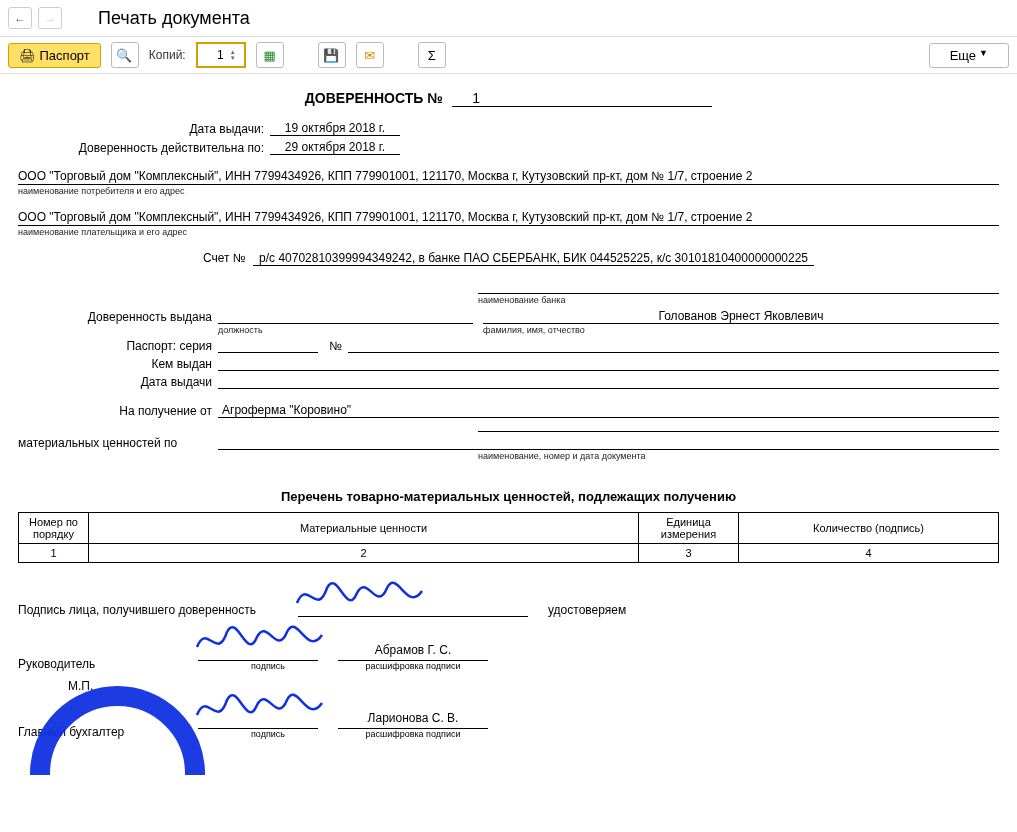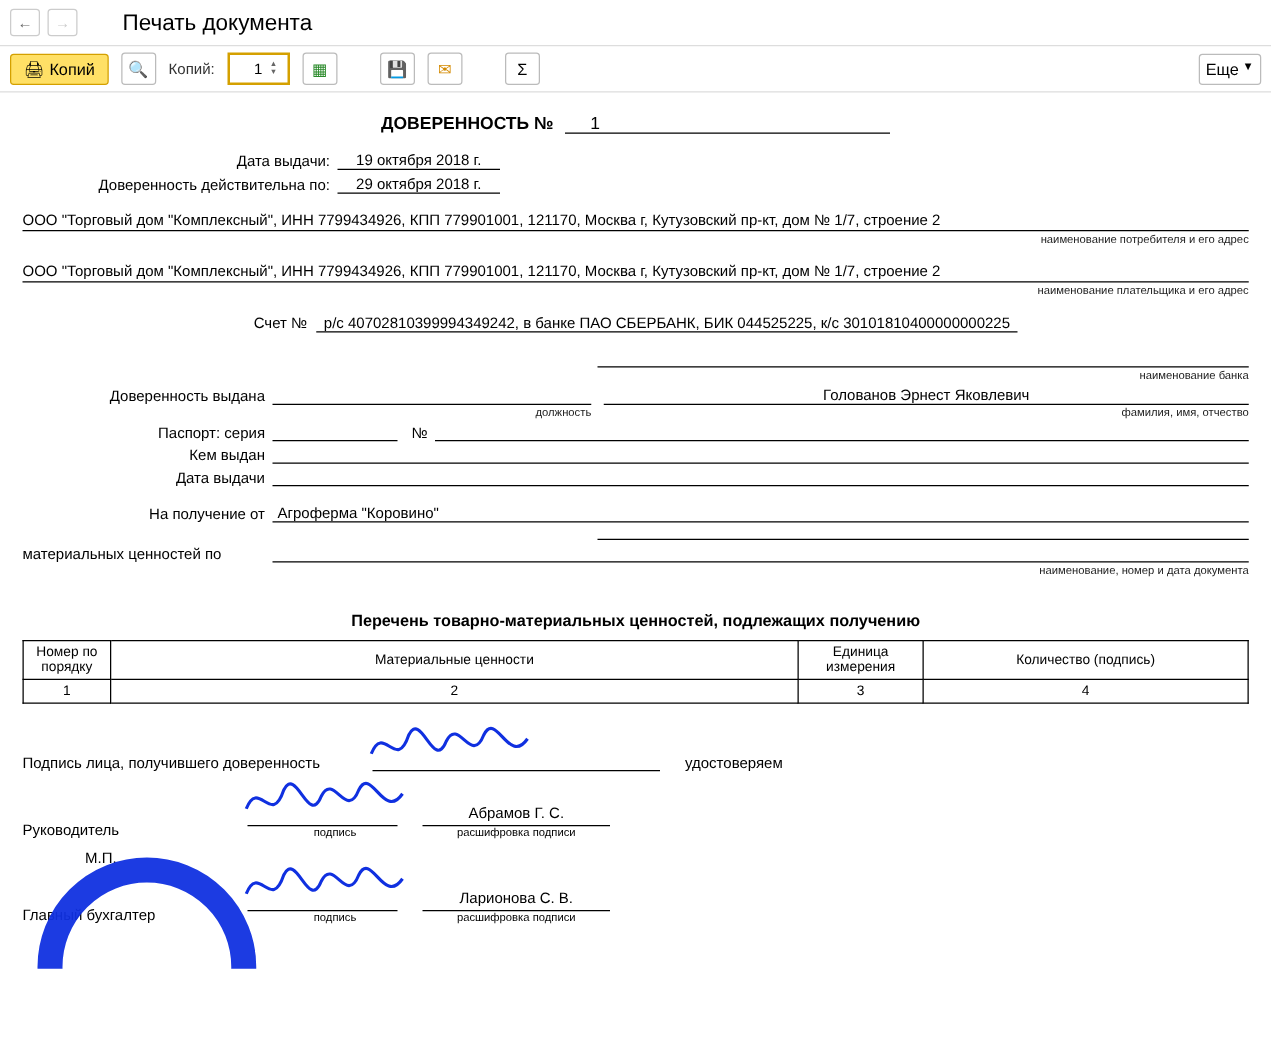--- a/index.html
+++ b/index.html
@@ -69,21 +69,21 @@
   .copies-spin input {
     width: 24px; border: none; text-align: right; font-size: 12px;
     outline: none;
   }
   .spin-arrows {
     display:flex; flex-direction:column; font-size:6px; line-height:6px;
     margin-left:4px; color:#666;
   }
   .more-btn {
     border:1px solid #bbb; border-radius:3px; background:#fff;
-    padding:4px 5px; font-size:13px; display:flex; align-items:flex-start; gap:3px;
+    padding:4px 20px; font-size:13px; display:flex; align-items:flex-start; gap:3px;
     cursor:pointer; margin-left:auto;
   }
   .doc-area {
     padding: 10px 18px;
     position: relative;
   }
   .doc-title-row { text-align:center; margin-top: 6px; }
   .doc-title { font-weight:bold; font-size:14px; display:inline; }
   .doc-num {
     display:inline-block; border-bottom:1px solid #000;
@@ -93,21 +93,21 @@
   .line-row { display:flex; align-items:flex-end; margin-top:4px; }
   .lbl { text-align:right; padding-right:6px; font-size:12px; }
   .uval {
     border-bottom:1px solid #000; min-height:14px;
     display:inline-block; font-size:12px; text-align:center;
   }
   .full-line {
     border-bottom:1px solid #000; width:100%; font-size:12px;
     padding-bottom:1px; margin-top:14px;
   }
-  .caption { font-size:9px; text-align:right; color:#222; margin-top:1px; }
+  .caption { font-size:9px; text-align:left; color:#222; margin-top:1px; }
   .section-title {
     font-weight:bold; text-align:center; font-size:13px; margin:28px 0 8px;
   }
   table.items {
     width:100%; border-collapse:collapse; font-size:11px;
   }
   table.items th, table.items td {
     border:1px solid #000; padding:3px 4px; text-align:center;
   }
   table.items th { font-weight:normal; }
@@ -139,21 +139,21 @@
 
 <div class="topbar">
   <div class="nav-btn">←</div>
   <div class="nav-btn" style="color:#ccc">→</div>
   <div class="page-title">Печать документа</div>
 </div>
 
 <div class="toolbar">
   <div class="print-btn">
     <span>🖨</span>
-    <span>Копий</span>
+    <span>Паспорт</span>
   </div>
   <div class="icon-btn">
     <span>🔍</span>
   </div>
   <span class="copies-label">Копий:</span>
   <div class="copies-spin">
     <input type="text" value="1" style="">
     <div class="spin-arrows">▲<br>▼</div>
   </div>
   <div class="icon-btn">

